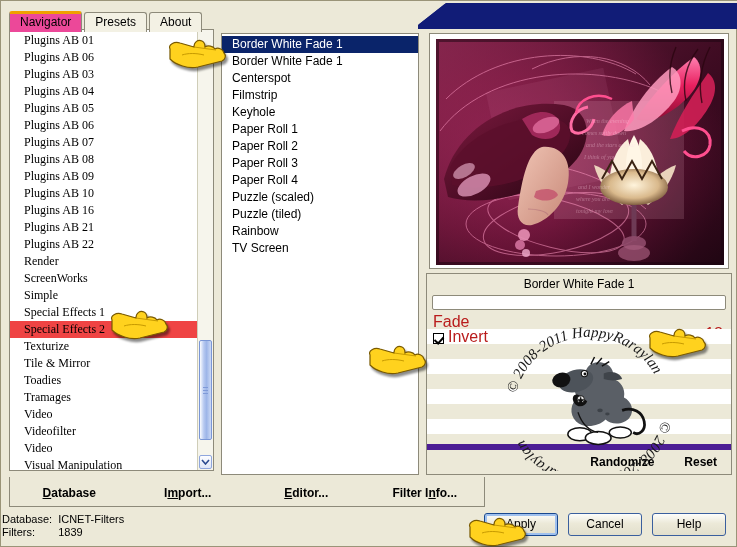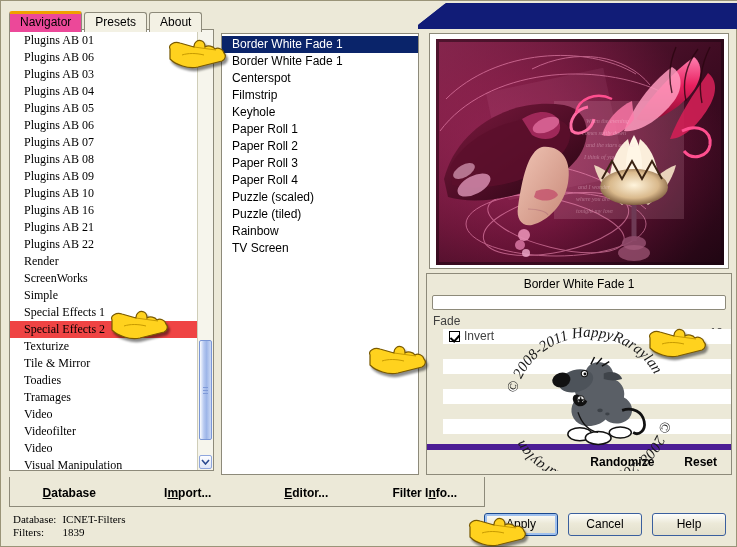--- a/index.html
+++ b/index.html
@@ -149,25 +149,25 @@
   }
   .param-inputbar {
     margin: 1px 5px 0 5px; height: 15px;
     background: #ffffff;
     border: 1px solid #8d8a7a;
     border-radius: 2px;
   }
   .rows { position: absolute; left: 0; right: 0; top: 40px; bottom: 32px; }
   .prow {
     position: relative; height: 15px; line-height: 15px;
-    font-size: 12px; color: #404040;
+    font-size: 16px; color: #b91c1c;
     padding: 0 6px;
     text-decoration: underline;
   }
-  .prow.alt { background: #ffffff; margin-left: 16px; }
+  .prow.alt { background: #ffffff; }
   .prow .pname { position: absolute; left: 6px; top: 0; }
   .prow .pval  { position: absolute; right: 8px; top: 12px; }
   .chk {
     display: inline-block; width: 11px; height: 11px;
     border: 1px solid #000; background: #fff;
     vertical-align: -2px; margin-right: 4px;
     position: relative;
   }
   .chk.on::after {
     content: ""; position: absolute; left: 2px; top: 1px;
@@ -191,22 +191,22 @@
   #bottom-bar {
     position: absolute; left: 8px; top: 476px; width: 476px; height: 30px;
     background: #ece9d8; border: 1px solid #8d8a7a; border-top: none;
     display: flex; align-items: center;
   }
   #bottom-bar .linkbtn { font-weight: bold; }
   #bottom-bar .cell { flex: 1; text-align: center; }
   .u { text-decoration: underline; }
 
   #status {
-    position: absolute; left: 12px; top: 512px;
-    font-size: 11px; color: #000; line-height: 13px; font-family: Liberation Serif, serif;
+    position: absolute; left: 1px; top: 512px;
+    font-size: 11px; color: #000; line-height: 13px;
   }
   #status table { border-collapse: collapse; font-size: 11px; }
   #status td { padding: 0 6px 0 0; white-space: nowrap; }
 
   #dlg-buttons {
     position: absolute; right: 10px; top: 512px;
     display: flex; gap: 10px;
   }
   .dbtn {
     width: 74px; height: 23px; line-height: 21px;

